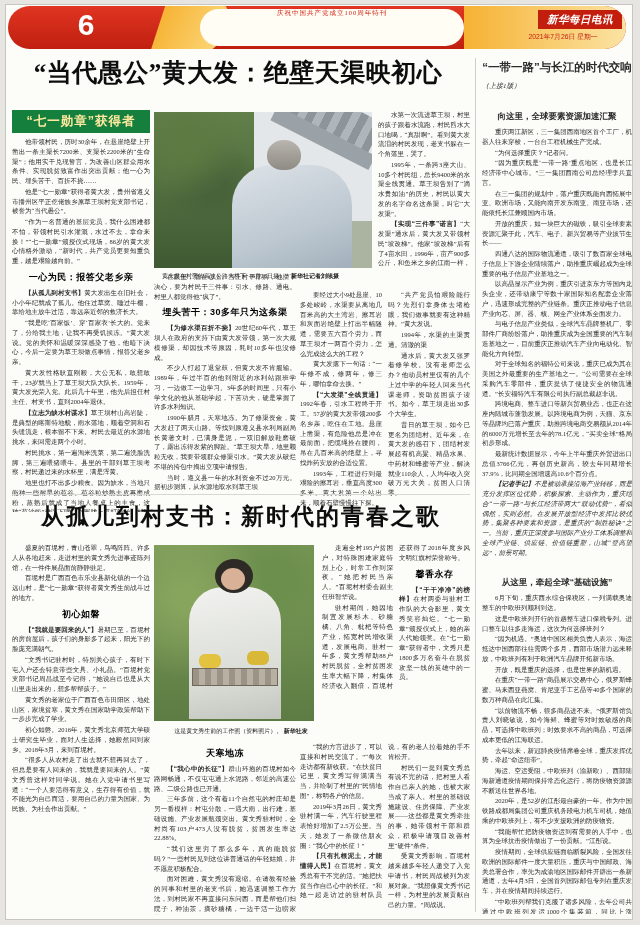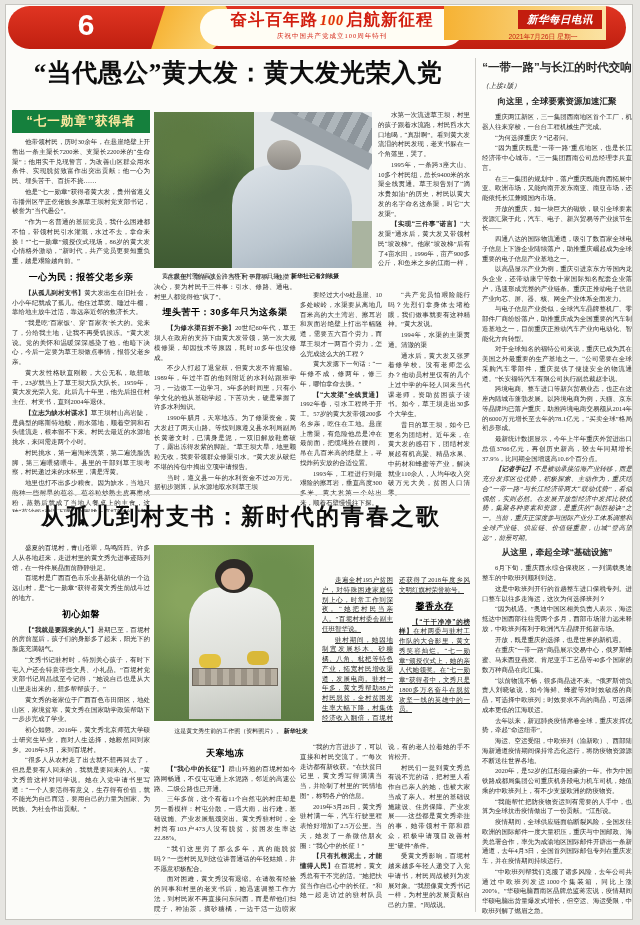--- a/index.html
+++ b/index.html
@@ -7,38 +7,38 @@
   .abs{position:absolute;}
   .sheet{left:5px;top:4px;width:628px;height:916px;background:#fcfcf9;border:1px solid #c6c5c0;box-sizing:border-box;}
   
   .banner{left:8px;top:6px;width:618px;height:43px;background:linear-gradient(180deg,#e03522,#c01f10);border-radius:22px;overflow:hidden;}
   .b-num{left:48px;top:2px;width:60px;text-align:center;font-size:30px;font-weight:bold;color:#fff;font-family:"Liberation Sans",sans-serif;}
   .b-swoosh1{left:150px;top:-8px;width:70px;height:60px;background:linear-gradient(100deg,#f6b233,#fcd97d);transform:skewX(-18deg);border-radius:0 30px 30px 0;}
   .b-center{left:192px;top:3px;width:264px;height:37px;background:#fffdf4;border-radius:19px;text-align:center;}
   .b-title{font-size:16.5px;font-weight:bold;color:#d21e0f;letter-spacing:1px;line-height:22px;white-space:nowrap;}
   .b-100{display:inline-block;font-style:italic;font-weight:bold;color:#e02c12;text-shadow:0 0 1px #f6b233;font-size:14px;padding:0 2px;}
   .b-sub{font-size:6.5px;color:#d21e0f;line-height:8px;letter-spacing:1px;}
-  .b-right{left:436px;top:0;width:162px;height:34px;background:linear-gradient(90deg,#f6b233,#fbe3a4);}
+  .b-right{left:456px;top:0;width:162px;height:43px;background:linear-gradient(90deg,#f6b233,#fbe3a4);}
   .b-mast{left:74px;top:4px;width:84px;height:19px;background:#c31d0e;color:#fff;font-weight:bold;font-size:10.5px;line-height:19px;text-align:center;letter-spacing:0.5px;font-style:italic;}
   .b-date{left:40px;top:26px;width:118px;text-align:center;font-size:6.8px;color:#c31d0e;font-family:"Liberation Sans",sans-serif;}
   
   .a1-headline{left:12px;top:56px;width:452px;text-align:center;font-size:25px;font-weight:bold;color:#0d0d0d;letter-spacing:0.5px;white-space:nowrap;}
   .a2-headline{left:12px;top:501px;width:458px;text-align:center;font-size:23px;font-weight:bold;color:#0d0d0d;letter-spacing:2px;white-space:nowrap;}
   
   .colblock{overflow:hidden;}
   .body-p{margin:0 0 1px 0;font-size:6.5px;line-height:1.5;text-align:justify;text-indent:2em;}
   .lead{font-weight:bold;font-family:"Liberation Sans",sans-serif;}
   .col-subhead{font-family:"Liberation Sans",sans-serif;font-weight:bold;font-size:9px;text-align:center;margin:5px 0 4px;color:#000;letter-spacing:0.5px;}
   .badge{background:#15803d;color:#ffe9a0;font-weight:bold;font-size:12.5px;text-align:center;line-height:23px;height:23px;letter-spacing:1px;font-family:"Liberation Sans",sans-serif;margin-bottom:4px;}
   .twocol{column-count:2;column-gap:6px;}
   .vrule{width:1px;background:#cfcec9;}
   
   .r-headline{font-size:11.5px;font-weight:bold;text-align:center;font-family:"Liberation Sans",sans-serif;margin:2px 0 6px;white-space:nowrap;}
   .r-note{font-size:7px;margin:0 0 5px;font-style:italic;}
-  .r-subhead{font-family:"Liberation Sans",sans-serif;font-weight:bold;font-size:8.5px;text-align:center;margin:5px 0 4px;}
+  .r-subhead{font-family:"Liberation Sans",sans-serif;font-weight:bold;font-size:8.5px;text-align:center;margin:20px 0 4px;}
   
   .photo{overflow:hidden;background:#aab4a0;}
   .caption{font-size:6px;color:#222;line-height:11px;}
   .caption b{font-family:"Liberation Sans",sans-serif;}
   .p1-sky{position:absolute;right:0;top:0;width:60%;height:70%;background:#e3e7e9;}
   .p1-beam1{position:absolute;right:-10px;top:-18px;width:120px;height:34px;background:repeating-linear-gradient(90deg,#8d959b 0 8px,#aeb6bb 8px 16px);transform:rotate(27deg);}
   .p1-beam2{position:absolute;right:-6px;top:18px;width:110px;height:16px;background:#9aa2a8;transform:rotate(27deg);}
   .p1-trees{position:absolute;left:0;top:0;width:46%;height:100%;background:radial-gradient(circle at 30% 20%,#5d7a42 8%,transparent 40%),radial-gradient(circle at 60% 50%,#48633a 12%,transparent 50%),linear-gradient(180deg,#62804a,#3f5a33);}
   .p1-head{position:absolute;left:52%;top:18%;width:34px;height:30px;border-radius:50% 50% 45% 45%;background:linear-gradient(180deg,#b9b5ae,#8e8a84);}
   .p1-shirt{position:absolute;left:36%;top:34%;width:120px;height:110px;border-radius:40px 40px 0 0;background:linear-gradient(160deg,#dde3e8,#bcc7d0 60%,#9fadb8);}
@@ -53,30 +53,29 @@
 </style>
 </head>
 <body>
 
 <div class="abs sheet"></div>
 
 <div class="abs banner">
   <div class="abs b-num">6</div>
   <div class="abs b-swoosh1"></div>
   <div class="abs b-center">
-    <div class="b-title"><span>奋斗百年路</span><span class="b-100">100</span><span>启航新征程</span></div>
     <div class="b-sub">庆祝中国共产党成立100周年特刊</div>
   </div>
   <div class="abs b-right">
     <div class="abs b-mast">新华每日电讯</div>
     <div class="abs b-date">2021年7月26日 星期一</div>
   </div>
 </div>
 
-<div class="abs a1-headline">“当代愚公”黄大发：黄大发光荣入党</div>
+<div class="abs a1-headline">“当代愚公”黄大发：绝壁天渠映初心</div>
 
 <div class="abs colblock" style="left:12px;top:110px;width:138px;height:402px;">
   <div class="badge">“七一勋章”获得者</div>
   <div>
       <p class="body-p">他带领村民，历时30余年，在悬崖绝壁上开凿出一条主渠长7200米、支渠长2200米的“生命渠”；他用实干兑现誓言，为改善山区群众用水条件、实现脱贫致富作出突出贡献；他一心为民、埋头苦干、百折不挠……</p>
       <p class="body-p">他是“七一勋章”获得者黄大发，贵州省遵义市播州区平正仡佬族乡原草王坝村党支部书记，被誉为“当代愚公”。</p>
       <p class="body-p">“作为一名普通的基层党员，我什么困难都不怕，带领村民引水灌溉，水过不去，拿命来换！”“七一勋章”颁授仪式现场，86岁的黄大发心情格外激动，“新时代，共产党员更要知重负重，越是艰险越向前。”</p>
       <div class="col-subhead">一心为民：报答父老乡亲</div>
       <p class="body-p"><b class="lead">【从孤儿到村支书】</b>黄大发出生在旧社会，小小年纪就成了孤儿。他住过草窝、睡过牛棚，靠给地主放牛过活，靠远亲近邻的救济长大。</p>
       <p class="body-p">“我是吃‘百家饭’、穿‘百家衣’长大的。党来了，分给我土地，让我不再受饥挨冻。”黄大发说。党的关怀和温暖深深感染了他，他暗下决心，今后一定要为草王坝做点事情，报答父老乡亲。</p>
@@ -154,21 +153,21 @@
   <div class="p2-hair"></div>
   <div class="p2-face"></div>
   <div class="p2-glove1"></div>
   <div class="p2-glove2"></div>
   <div class="p2-frame"></div>
 </div>
 <div class="abs caption" style="left:156px;top:726px;width:170px;text-align:center;">
   <span>这是黄文秀生前的工作照（资料照片）。</span>&nbsp;<b>新华社发</b>
 </div>
 
-<div class="abs colblock twocol" style="left:322px;top:575px;width:148px;height:194px;text-decoration:underline;">
+<div class="abs colblock twocol" style="left:322px;top:543px;width:148px;height:194px;">
   <div>
       <p class="body-p">走遍全村195户贫困户，对特殊困难家庭特别上心，时常工作到深夜。“她把村民当亲人。”百坭村村委会副主任班智华说。</p>
       <p class="body-p">驻村期间，她因地制宜发展杉木、砂糖橘、八角、枇杷等特色产业，拓宽村民增收渠道，发展电商。驻村一年多，黄文秀帮助88户村民脱贫，全村贫困发生率大幅下降，村集体经济收入翻倍，百坭村还获得了2018年度乡风文明红旗村荣誉称号。</p>
       <div class="col-subhead">馨香永存</div>
       <p class="body-p"><b class="lead">【“干干净净”的榜样】</b>在村两委与驻村工作队的大合影里，黄文秀笑容灿烂。“七一勋章”颁授仪式上，她的亲人代她领奖。在“七一勋章”获得者中，文秀只是1800多万名奋斗在脱贫攻坚一线的英雄中的一员。</p>
     </div>
 </div>
 
 <div class="abs colblock" style="left:154px;top:742px;width:142px;height:173px;">
   <div>

